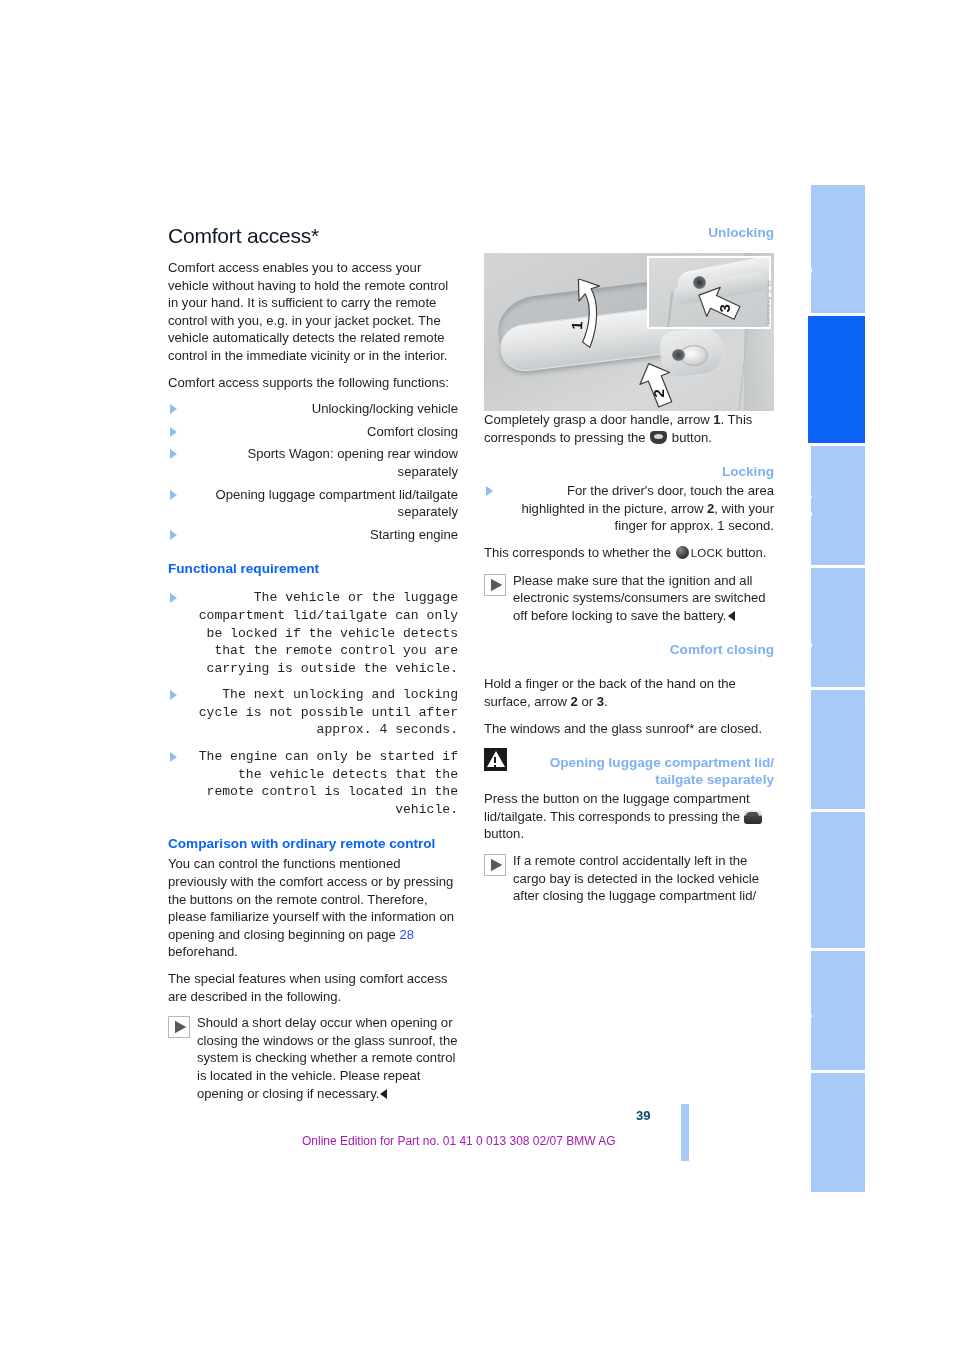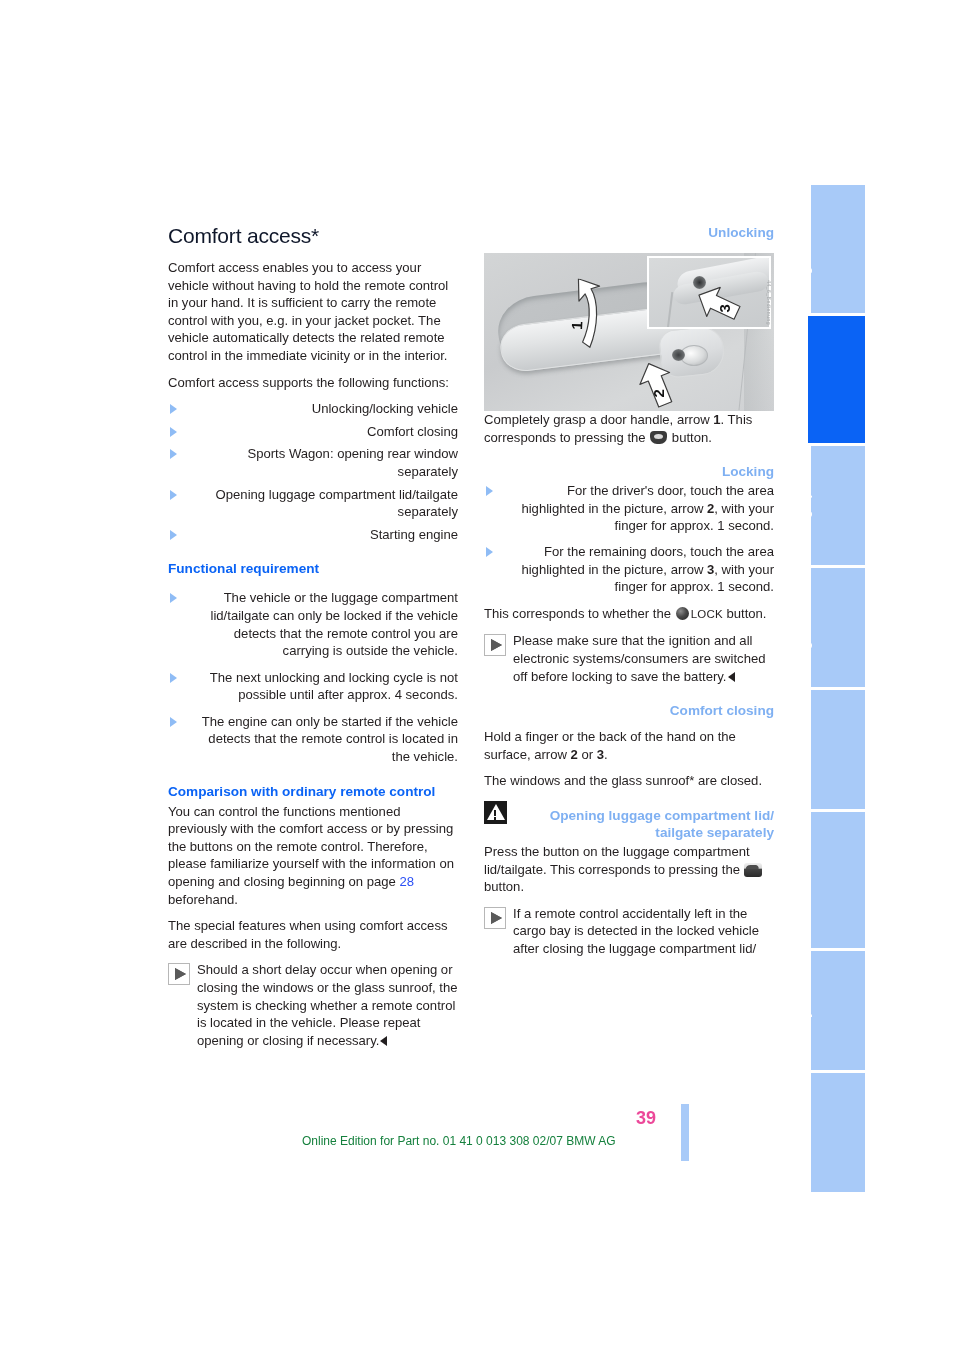--- a/index.html
+++ b/index.html
@@ -394,38 +394,38 @@
     transform-origin: right top;
     white-space: nowrap;
     letter-spacing: .5px;
   }
 
   
   #pagenum {
     position: absolute;
     left: 636px;
     top: 1108px;
-    font-size: 18px;
+    font-size: 13px;
     font-weight: bold;
-    color: #ec4899;
+    color: #0c4a6e;
   }
   #pagebar {
     position: absolute;
     left: 681px;
     top: 1104px;
     width: 8px;
     height: 57px;
     background: #a8caf8;
   }
   #footer-note {
     position: absolute;
     left: 302px;
     top: 1134px;
     font-size: 12px;
-    color: #15803d;
+    color: #a21caf;
     white-space: nowrap;
   }
 </style>
 </head>
 <body>
 
 <div id="page">
 
   <div id="tab-rail">
     <div class="tab" style="top:0px;height:128px;">
@@ -464,21 +464,21 @@
     <ul class="bullets">
       <li><span class="tri"></span><span>Unlocking/locking vehicle</span></li>
       <li><span class="tri"></span><span>Comfort closing</span></li>
       <li><span class="tri"></span><span>Sports Wagon: opening rear window separately</span></li>
       <li><span class="tri"></span><span>Opening luggage compartment lid/tailgate separately</span></li>
       <li><span class="tri"></span><span>Starting engine</span></li>
     </ul>
 
     <h2 class="sub">Functional requirement</h2>
 
-    <ul class="bullets" style="margin-top:12px;">
+    <ul class="bullets" style="margin-top:12px;font-family:Liberation Mono, monospace;">
       <li style="margin-bottom:9px;"><span class="tri"></span><span>The vehicle or the luggage compartment lid/tailgate can only be locked if the vehicle detects that the remote control you are carrying is outside the vehicle.</span></li>
       <li style="margin-bottom:9px;"><span class="tri"></span><span>The next unlocking and locking cycle is not possible until after approx. 4 seconds.</span></li>
       <li><span class="tri"></span><span>The engine can only be started if the vehicle detects that the remote control is located in the vehicle.</span></li>
     </ul>
 
     <h2 class="sub">Comparison with ordinary remote control</h2>
 
     <p class="para" style="margin-top:3px;"><span>You can control the functions mentioned previously with the comfort access or by pressing the buttons on the remote control. Therefore, please familiarize yourself with the information on opening and closing beginning on page </span><span class="pageref">28</span><span> beforehand.</span></p>
 
     <p class="para">The special features when using comfort access are described in the following.</p>
@@ -500,38 +500,34 @@
 
     <p class="para"><span>Completely grasp a door handle, arrow </span><b class="arrownum">1</b><span>. This corresponds to pressing the </span><span class="btn-unlock"></span><span> button.</span></p>
 
     <h2 class="sub light">Locking</h2>
 
     <ul class="bullets" style="margin-top:0;">
       <li style="margin-bottom:8px;">
         <span class="tri"></span>
         <span>For the driver's door, touch the area highlighted in the picture, arrow </span><b class="arrownum">2</b><span>, with your finger for approx. 1 second.</span>
       </li>
-      <li>
-        <span class="tri"></span>
-        <span>For the remaining doors, touch the area highlighted in the picture, arrow </span><b class="arrownum">3</b><span>, with your finger for approx. 1 second.</span>
-      </li>
     </ul>
 
     <p class="para"><span>This corresponds to whether the </span><span class="btn-lock"></span><span class="lockword">LOCK</span><span> button.</span></p>
 
     <div class="note">
       <span class="note-icon">
           <span class="inner-tri"></span>
         </span>
       <div class="note-body"><span>Please make sure that the ignition and all electronic systems/consumers are switched off before locking to save the battery.</span><span class="endmark"></span></div>
     </div>
 
     <h2 class="sub light">Comfort closing</h2>
 
-    <p class="para" style="margin-top:9px;"><span>Hold a finger or the back of the hand on the surface, arrow </span><b class="arrownum">2</b><span> or </span><b class="arrownum">3</b><span>.</span></p>
+    <p class="para" style="margin-top:17px;"><span>Hold a finger or the back of the hand on the surface, arrow </span><b class="arrownum">2</b><span> or </span><b class="arrownum">3</b><span>.</span></p>
 
     <p class="para">The windows and the glass sunroof* are closed.</p>
 
     <div class="note">
       <span class="warn-icon">
           <span class="wt"></span>
           <span class="wb"></span>
           <span class="wd"></span>
         </span>
     </div>

